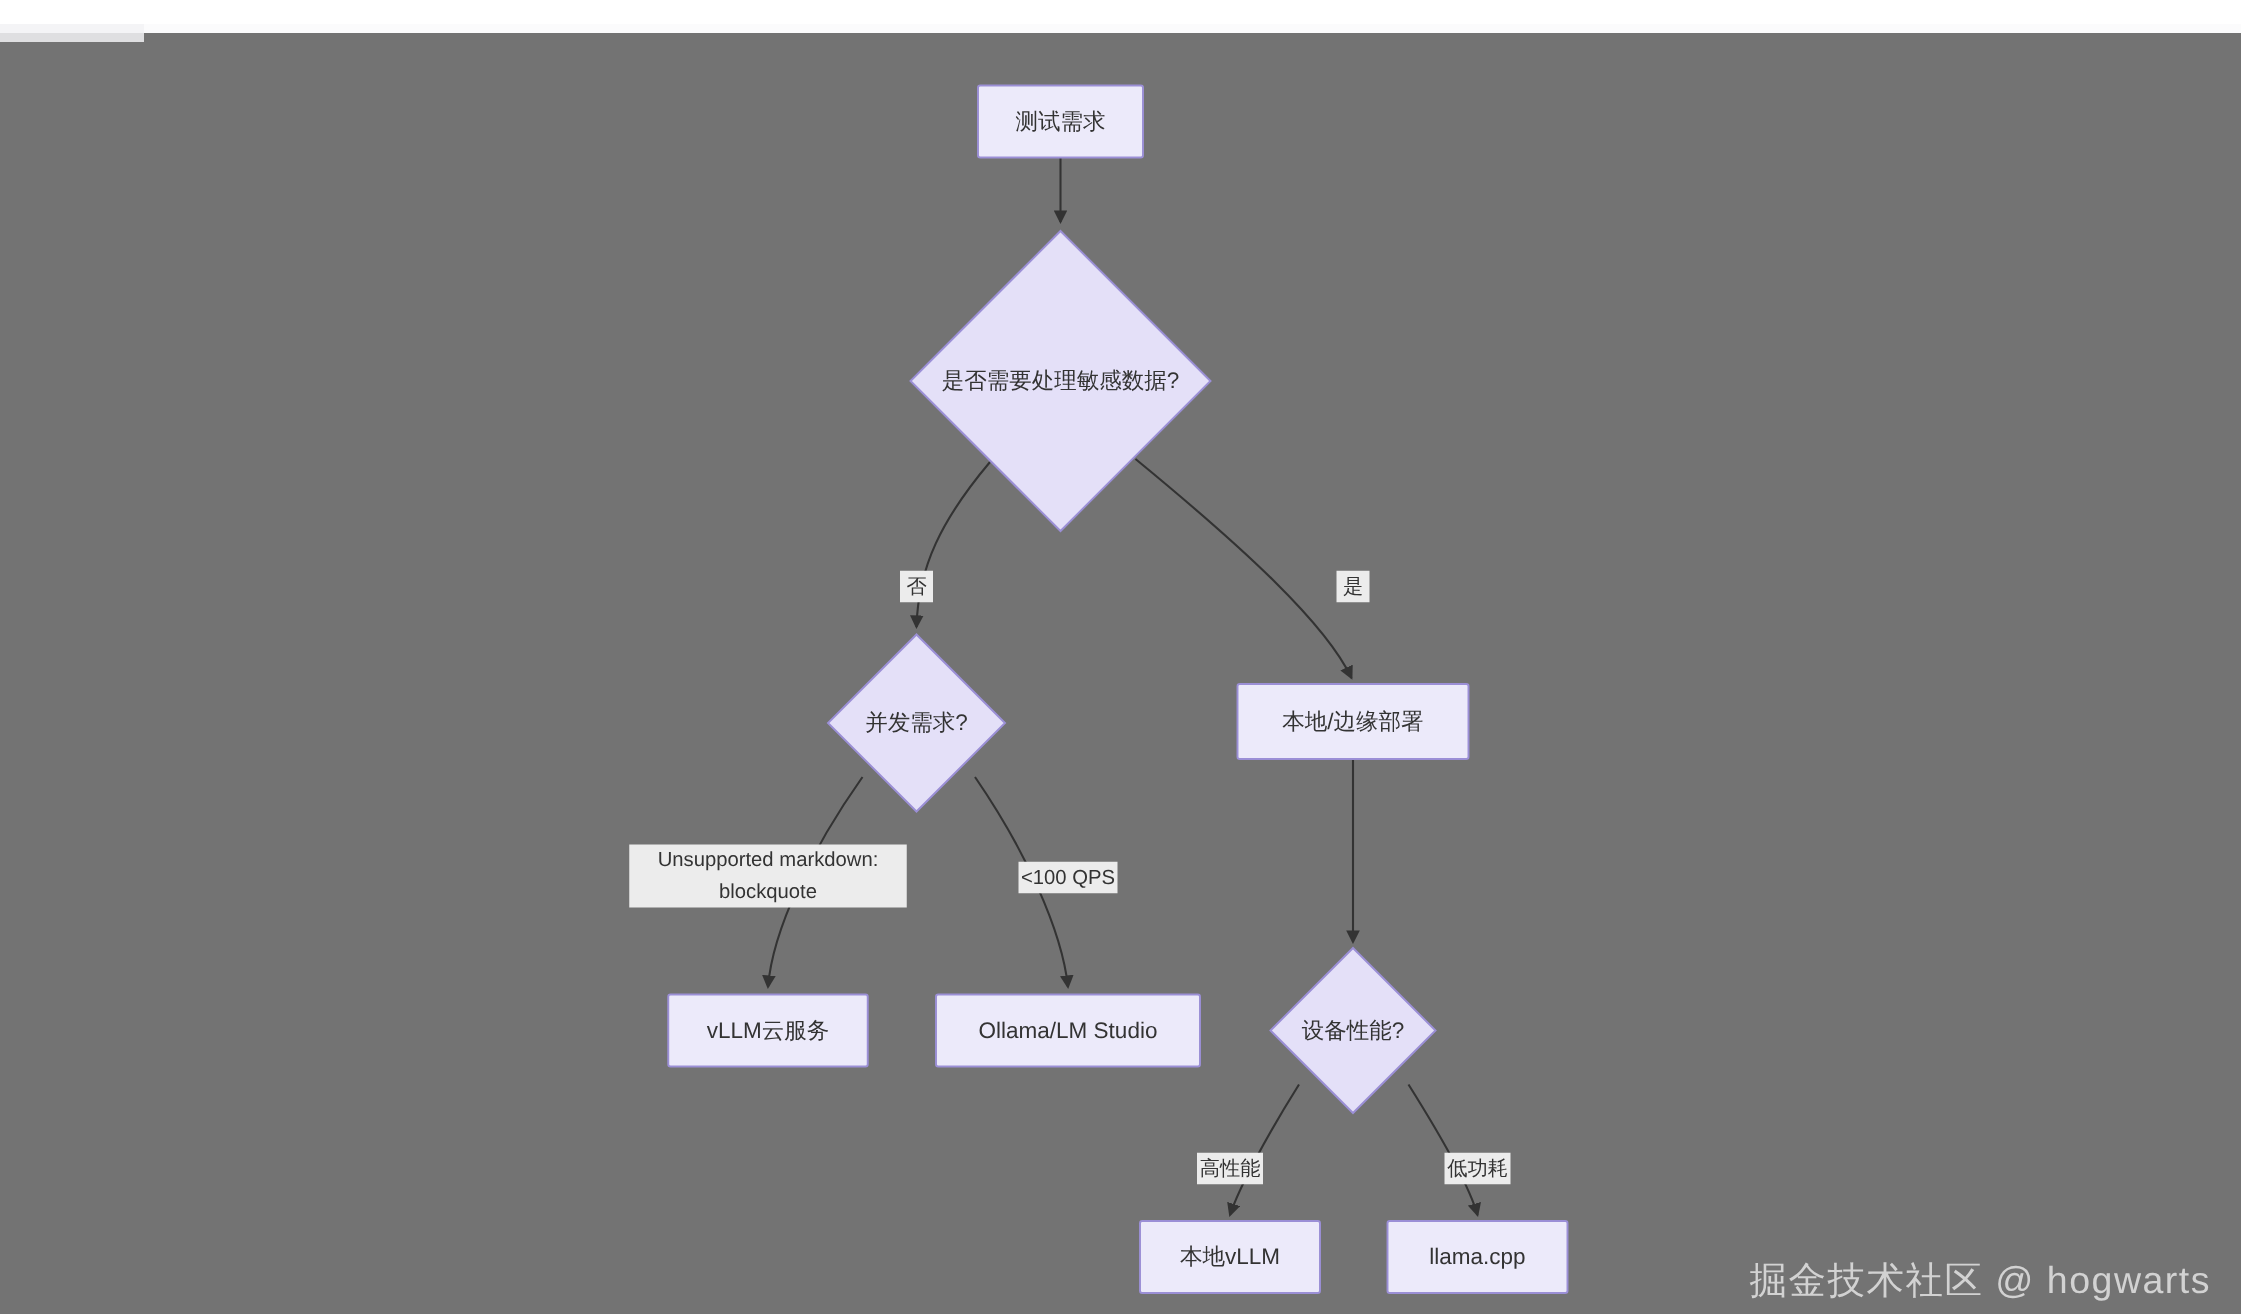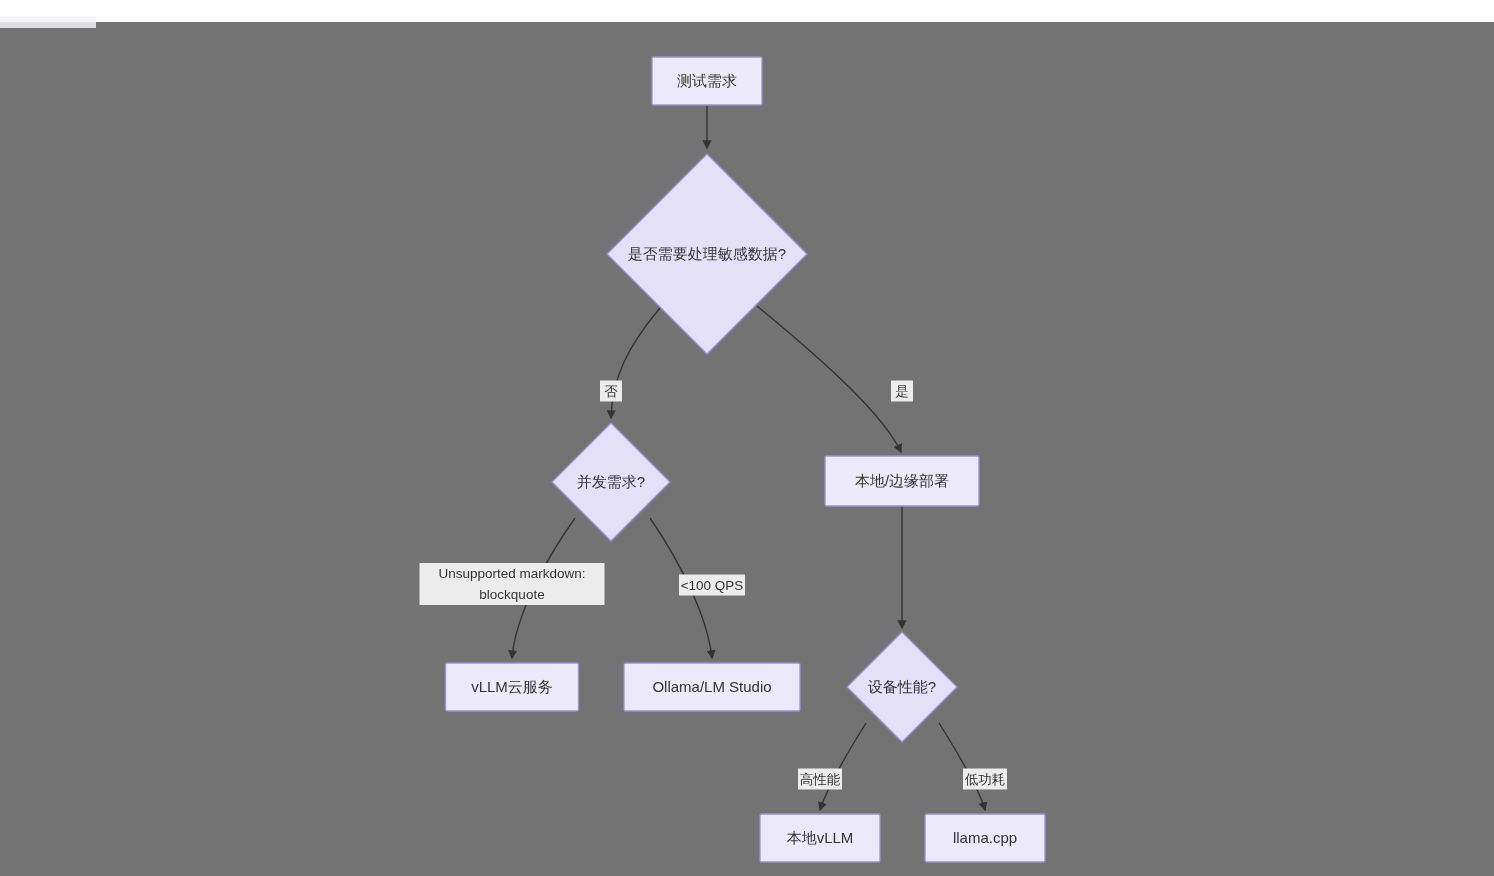--- a/index.html
+++ b/index.html
@@ -171,13 +171,14 @@
           <rect class="edge-label-bg" x="798" y="752.5" width="44" height="21"></rect>
           <text class="edge-label-text" x="820" y="764">高性能</text>
         </g>
         <g>
           <rect class="edge-label-bg" x="963" y="752.5" width="44" height="21"></rect>
           <text class="edge-label-text" x="985" y="764">低功耗</text>
         </g>
       </g>
   </svg>
 
+  <div class="watermark">掘金技术社区 @ hogwarts</div>
 </div>
 
 </body></html>

